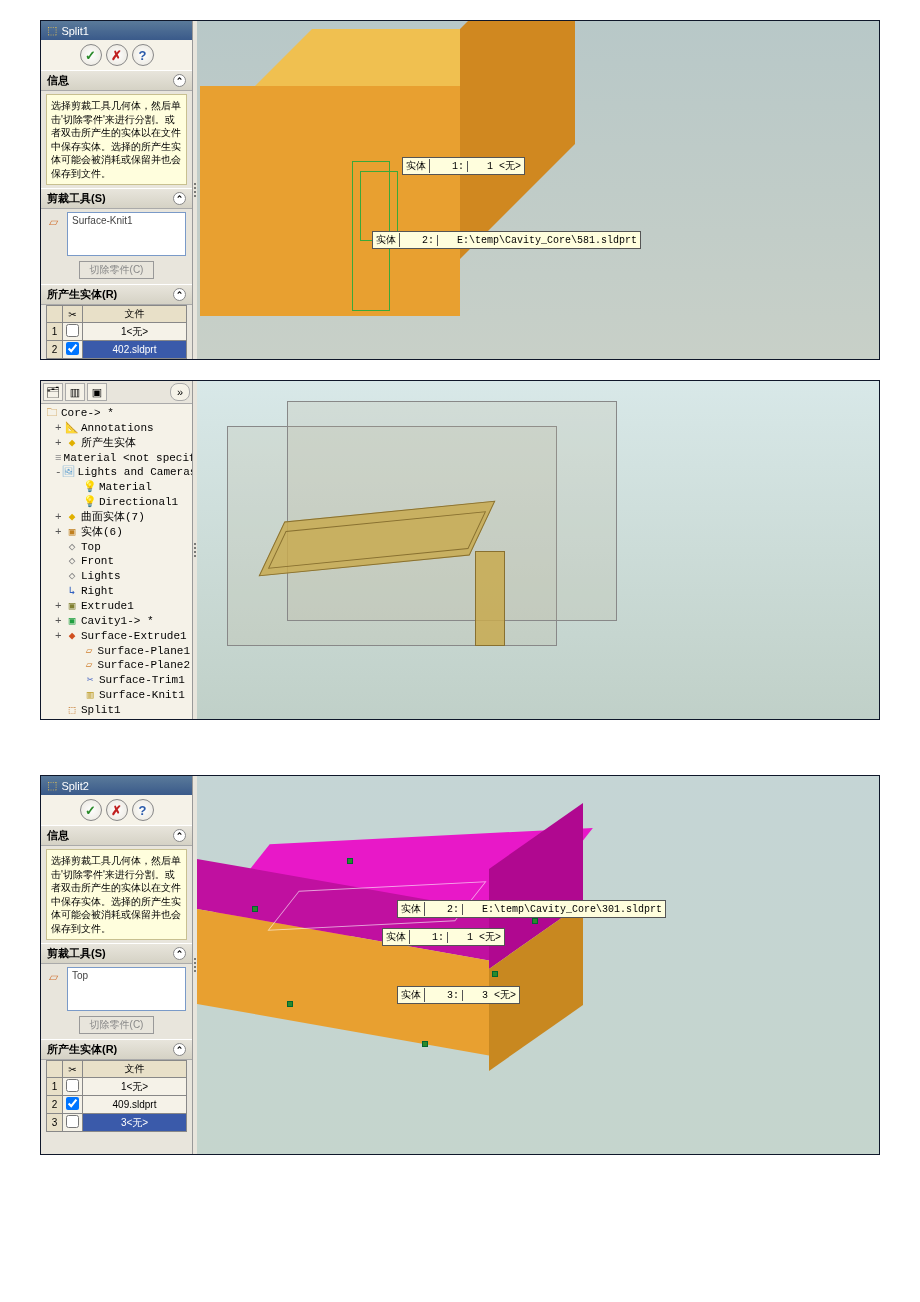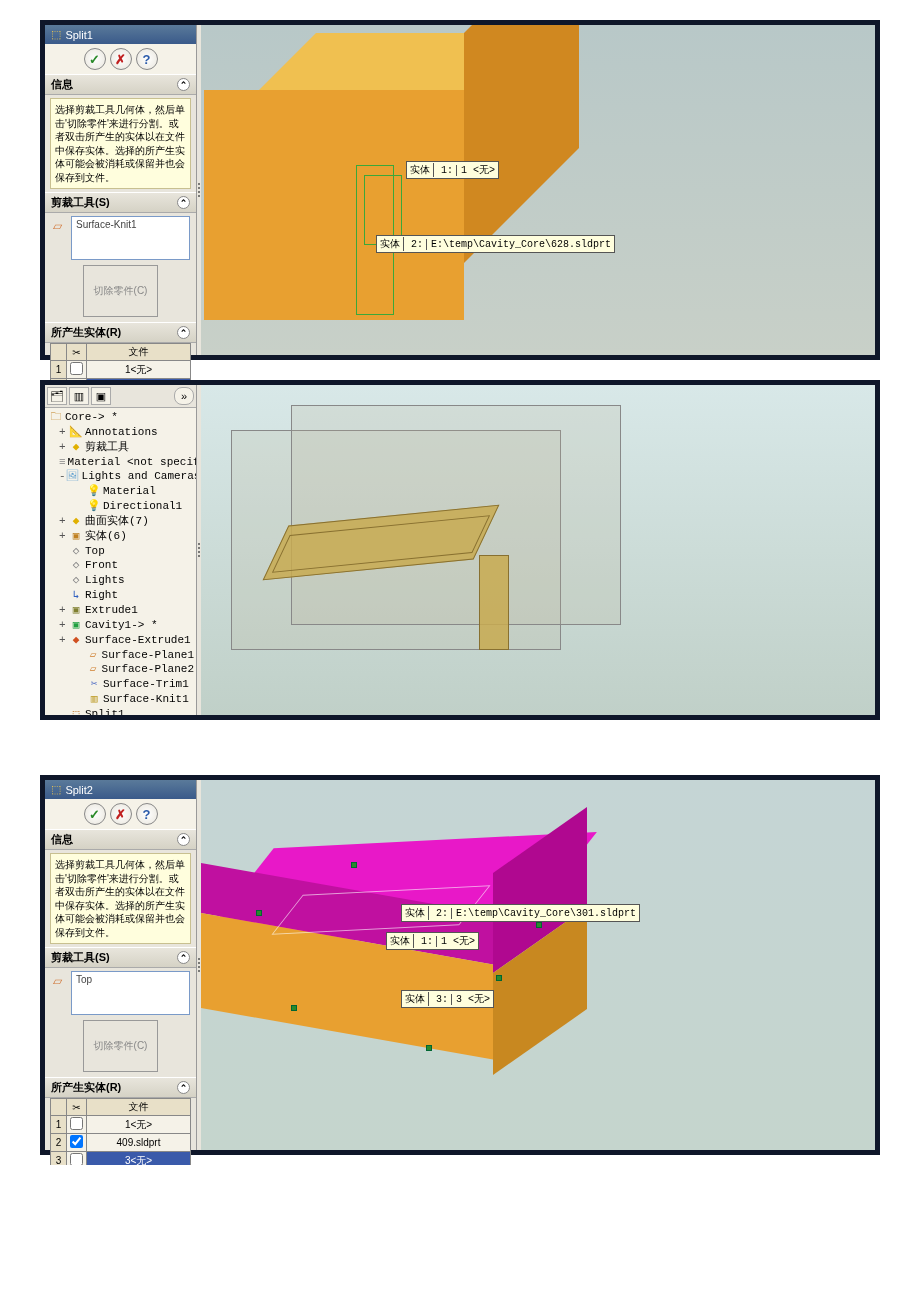--- a/index.html
+++ b/index.html
@@ -1,17 +1,17 @@
 <!DOCTYPE html>
 <html><head>
 <meta charset="utf-8">
 <style>
   * { box-sizing: border-box; margin: 0; padding: 0; }
   body { font-family: "Microsoft YaHei", Arial, sans-serif; font-size: 11px; background: #fff; }
-  .shot { position: relative; margin: 20px 40px 10px 40px; border: 5px solid #0f172a; display: flex; }
+  .shot { position: relative; margin: 20px 40px 10px 40px; border: 1px solid #0f172a; display: flex; }
   .panel { width: 152px; background: #e8e5dc; border-right: 1px solid #999; display: flex; flex-direction: column; }
   .viewport { flex: 1; position: relative; overflow: hidden; }
   .vp1 { background: linear-gradient(#b8c8c8, #c8d0c8); }
   .vp2 { background: linear-gradient(#d8e8e8, #c0d0c8); }
   .vp3 { background: linear-gradient(#c5d5d5, #c5d5cd); }
 
   .titlebar { background: linear-gradient(#5a7a9a, #3a5a8a); color: #fff; padding: 3px 6px; font-size: 11px; display: flex; align-items: center; gap: 4px; }
   .titlebar .ticon::before { content: "⬚"; color: #ffcf4a; }
   .btn-row { background: #f5f2e8; padding: 4px; display: flex; justify-content: center; gap: 4px; }
   .circle-btn { width: 22px; height: 22px; border-radius: 50%; border: 1px solid #888; display: flex; align-items: center; justify-content: center; font-weight: bold; font-size: 13px; background: radial-gradient(#fff, #e8e5dc); cursor: pointer; }
@@ -21,21 +21,21 @@
 
   .section-hdr { background: linear-gradient(#e8e5dc, #d5d2c5); border-top: 1px solid #fff; border-bottom: 1px solid #aaa; padding: 2px 6px; font-weight: bold; font-size: 11px; display: flex; justify-content: space-between; align-items: center; }
   .section-hdr .chev { background: #fff; border: 1px solid #888; border-radius: 50%; width: 13px; height: 13px; font-size: 9px; display:flex; align-items:center; justify-content:center; }
 
   .info-box { background: #fffedd; border: 1px solid #c8c090; margin: 3px 5px; padding: 4px; font-size: 10px; line-height: 1.35; }
 
   .list-area { background: #fff; margin: 3px 6px 3px 26px; border: 1px solid #7a9ac8; height: 44px; padding: 2px 4px; font-size: 10px; color: #444; }
   .side-icon { position: relative; }
   .side-icon::before { content: "▱"; position: absolute; left: 8px; top: 6px; color: #d07030; font-size: 12px; }
 
-  .mini-btn { display: block; margin: 2px auto 5px auto; font-size: 10px; padding: 18px 10px; background: #e8e5dc; border: 1px solid #999; color: #888; }
+  .mini-btn { display: block; margin: 2px auto 5px auto; font-size: 10px; padding: 1px 10px; background: #e8e5dc; border: 1px solid #999; color: #888; }
 
   .grid-tbl { margin: 0 5px 6px 5px; border-collapse: collapse; width: calc(100% - 10px); font-size: 10px; }
   .grid-tbl th, .grid-tbl td { border: 1px solid #888; padding: 1px 3px; text-align: center; background: #f5f2e8; }
   .grid-tbl th { background: #e8e0c8; font-weight: normal; }
   .grid-tbl td.idx { background: #e8e0c8; width: 16px; }
   .grid-tbl td.chk { width: 18px; }
   .grid-tbl tr.sel td.file { background: #3a5aaa; color: #fff; }
   .grid-tbl input[type=checkbox] { margin: 0; }
 
   
@@ -44,21 +44,21 @@
   .tree-tabs .spacer { flex:1; border:none; background:none; }
   .tree { background: #f5f2e8; font-family: "Courier New", monospace; font-size: 11px; padding: 2px 2px 4px 2px; line-height: 1.35; overflow: hidden; }
   .tree .row { white-space: nowrap; display:flex; align-items:center; }
   .tree .lvl0 { padding-left: 2px; }
   .tree .lvl1 { padding-left: 12px; }
   .tree .lvl2 { padding-left: 30px; }
   .tree .exp { width: 10px; display:inline-block; color:#555; }
   .tree .ic { display:inline-block; width:14px; text-align:center; margin-right:2px; }
 
   
-  .callout { position: absolute; background: #fffedd; border: 1px solid #555; font-size: 10px; padding: 1px 3px; display: flex; gap: 4px; align-items: center; white-space: nowrap; font-family: "Courier New", monospace; }
+  .callout { position: absolute; background: #fffedd; border: 1px solid #555; font-size: 10px; padding: 1px 3px; display: flex; gap: 19px; align-items: center; white-space: nowrap; font-family: "Courier New", monospace; }
   .callout .lbl { border-right: 1px solid #555; padding-right: 3px; }
   .callout .idx2 { border-right: 1px solid #555; padding: 0 3px; }
   .splitter-dots { width: 4px; background: #e8e5dc; display:flex; flex-direction:column; justify-content:center; align-items:center; gap:2px; }
   .splitter-dots i { width:2px; height:2px; background:#555; border-radius:50%; }
   .poly { position:absolute; }
 
   
   .s1-top { left:60px; top:8px; width:260px; height:110px; background:#f0c050; transform: skewX(-45deg); }
   .s1-front { left:3px; top:65px; width:260px; height:230px; background:#e8a030; }
   .s1-side { left:263px; top:8px; width:115px; height:230px; background:#d08820; transform: skewY(-45deg); transform-origin: top left; }
@@ -140,21 +140,21 @@
     <div class="cavity-line" style="left:163px; top:150px; width:38px; height:70px;"></div>
 
     <div class="callout" style="left:205px; top:136px;">
       <span class="lbl">实体</span>
       <span class="idx2">1:</span>
       <span>1 &lt;无&gt;</span>
     </div>
     <div class="callout" style="left:175px; top:210px;">
       <span class="lbl">实体</span>
       <span class="idx2">2:</span>
-      <span>E:\temp\Cavity_Core\628.sldprt</span>
+      <span>E:\temp\Cavity_Core\581.sldprt</span>
     </div>
   </div>
 </div>
 
 <div class="shot" style="height:340px;">
   <div class="panel">
     <div class="tree-tabs">
       <span>🗂</span>
       <span>▥</span>
       <span>▣</span>
@@ -167,21 +167,21 @@
         <span>Core-&gt; *</span>
       </div>
     <div class="row lvl1">
           <span class="exp">+</span>
           <span class="ic" style="color: rgb(200, 160, 32);">📐</span>
           <span>Annotations</span>
         </div>
         <div class="row lvl1">
           <span class="exp">+</span>
           <span class="ic" style="color: rgb(224, 176, 0);">◆</span>
-          <span>剪裁工具</span>
+          <span>所产生实体</span>
         </div>
         <div class="row lvl1">
           <span class="exp"></span>
           <span class="ic" style="color: rgb(136, 136, 136);">≡</span>
           <span>Material &lt;not specifi</span>
         </div>
         <div class="row lvl1">
           <span class="exp">-</span>
           <span class="ic" style="color: rgb(96, 160, 208);">🖼</span>
           <span>Lights and Cameras</span>

